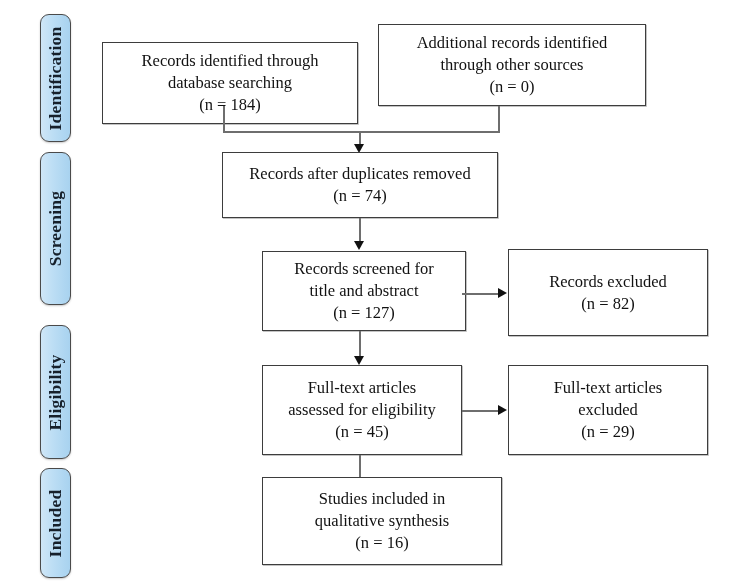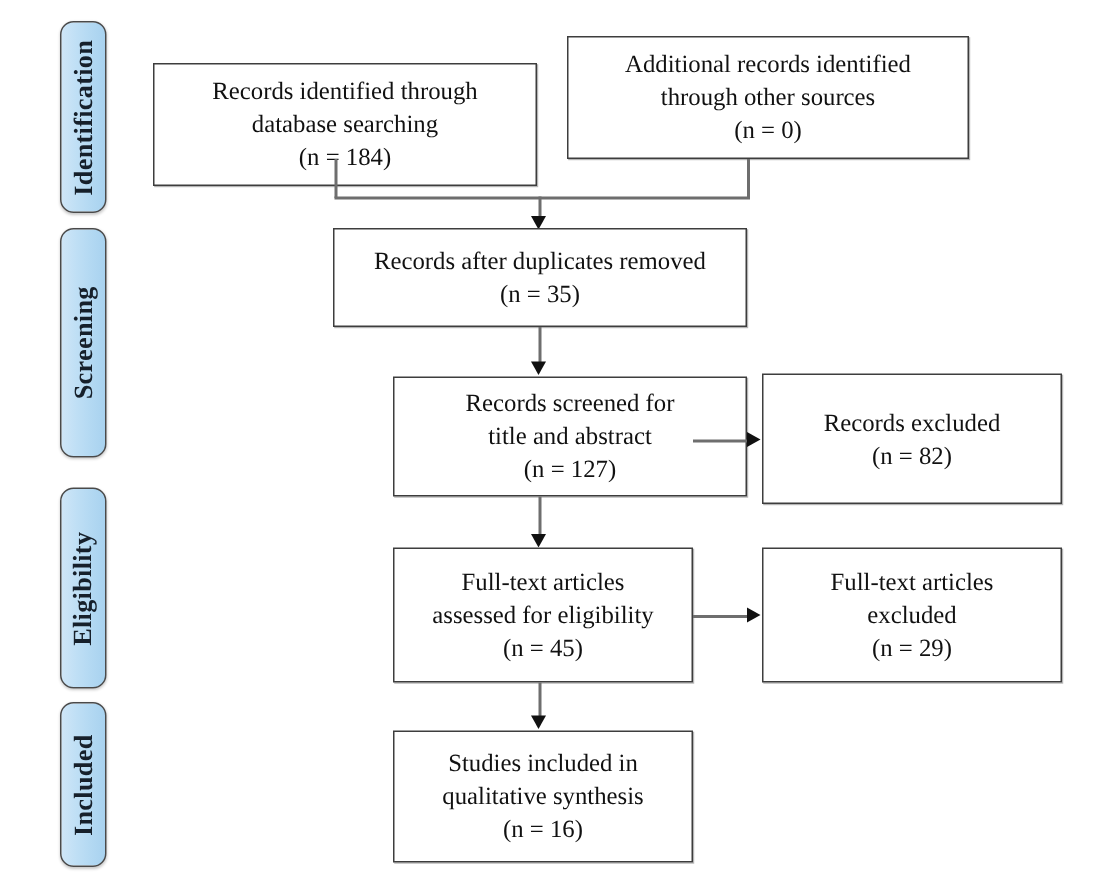--- a/index.html
+++ b/index.html
@@ -126,27 +126,27 @@
   </div>
 
   <div class="conn-v" style="left:223px; top:106px; height:26px;"></div>
   <div class="conn-v" style="left:498px; top:106px; height:26px;"></div>
   <div class="conn-h" style="left:223px; top:131px; width:277px;"></div>
   <div class="conn-v" style="left:359px; top:131px; height:15px;"></div>
   <div class="arrow-down" style="left:354px; top:144px;"></div>
 
   <div class="flow-box" style="left:222px; top:152px; width:276px; height:66px;">
     <span class="box-text">Records after duplicates removed
-(n = 35)</span>
+(n = 74)</span>
   </div>
 
   <div class="conn-v" style="left:359px; top:218px; height:24px;"></div>
   <div class="arrow-down" style="left:354px; top:241px;"></div>
 
-  <div class="flow-box" style="left:262px; top:251px; width:236px; height:80px;">
+  <div class="flow-box" style="left:262px; top:251px; width:204px; height:80px;">
     <span class="box-text">Records screened for
 title and abstract
 (n = 127)</span>
   </div>
 
   <div class="flow-box" style="left:508px; top:249px; width:200px; height:87px;">
     <span class="box-text">Records excluded
 (n = 82)</span>
   </div>
 
@@ -167,19 +167,19 @@
 excluded
 (n = 29)</span>
   </div>
 
   <div class="conn-h" style="left:462px; top:410px; width:37px;"></div>
   <div class="arrow-right" style="left:498px; top:405px;"></div>
 
   <div class="conn-v" style="left:359px; top:455px; height:23px;"></div>
   <div class="arrow-down" style="left:354px; top:477px;"></div>
 
-  <div class="flow-box" style="left:262px; top:487px; width:200px; height:88px;">
+  <div class="flow-box" style="left:262px; top:477px; width:240px; height:88px;">
     <span class="box-text">Studies included in
 qualitative synthesis
 (n = 16)</span>
   </div>
 
 </div>
 
 </body></html>

